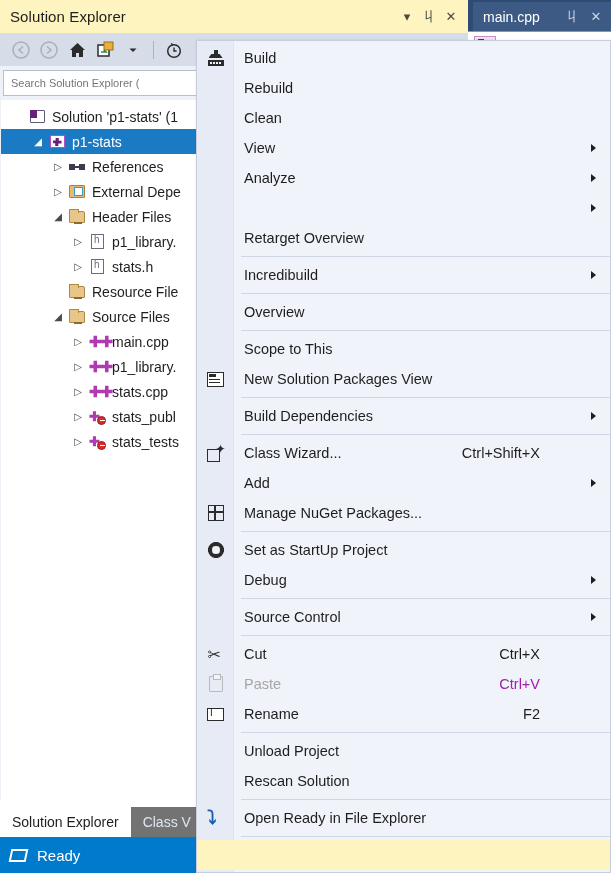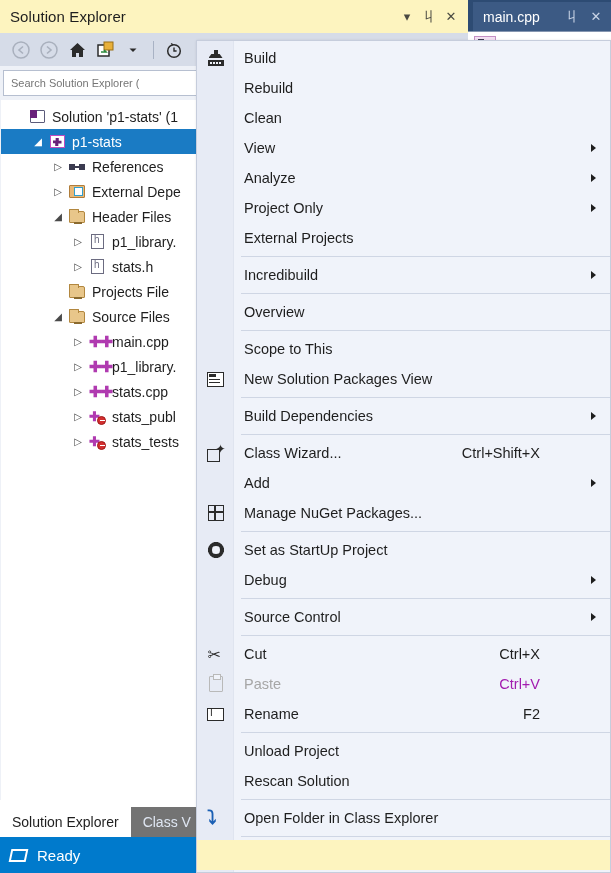--- a/index.html
+++ b/index.html
@@ -382,21 +382,21 @@
           <span class="tlabel">stats.h</span>
         </div>
         <div class="trow">
           <span class="tw" style="width:48px"></span>
           <span class="twist"></span>
           <span class="ticon">
             <span class="ic-folder">
               <i></i>
             </span>
           </span>
-          <span class="tlabel">Projects File</span>
+          <span class="tlabel">Resource File</span>
         </div>
         <div class="trow">
           <span class="tw" style="width:48px"></span>
           <span class="twist">◢</span>
           <span class="ticon">
             <span class="ic-folder">
               <i></i>
             </span>
           </span>
           <span class="tlabel">Source Files</span>
@@ -481,26 +481,25 @@
         <span class="mi-label">View</span>
         <span class="mi-arrow"></span>
       </div>
       <div class="mi">
         <span class="mi-icon"></span>
         <span class="mi-label">Analyze</span>
         <span class="mi-arrow"></span>
       </div>
       <div class="mi">
         <span class="mi-icon"></span>
-        <span class="mi-label">Project Only</span>
-        <span class="mi-arrow"></span>
-      </div>
-      <div class="mi">
-        <span class="mi-icon"></span>
-        <span class="mi-label">External Projects</span>
+        <span class="mi-arrow"></span>
+      </div>
+      <div class="mi">
+        <span class="mi-icon"></span>
+        <span class="mi-label">Retarget Overview</span>
       </div>
       <div class="msep"></div>
       <div class="mi">
         <span class="mi-icon"></span>
         <span class="mi-label">Incredibuild</span>
         <span class="mi-arrow"></span>
       </div>
       <div class="msep"></div>
       <div class="mi">
         <span class="mi-icon"></span>
@@ -589,19 +588,19 @@
       </div>
       <div class="mi">
         <span class="mi-icon"></span>
         <span class="mi-label">Rescan Solution</span>
       </div>
       <div class="msep"></div>
       <div class="mi">
         <span class="mi-icon">
           <span class="mic mic-openfolder">⤵</span>
         </span>
-        <span class="mi-label">Open Folder in Class Explorer</span>
+        <span class="mi-label">Open Ready in File Explorer</span>
       </div>
       <div class="msep"></div>
       <div class="mi hl"></div>
     </div>
 
 </div>
 
 </body></html>

